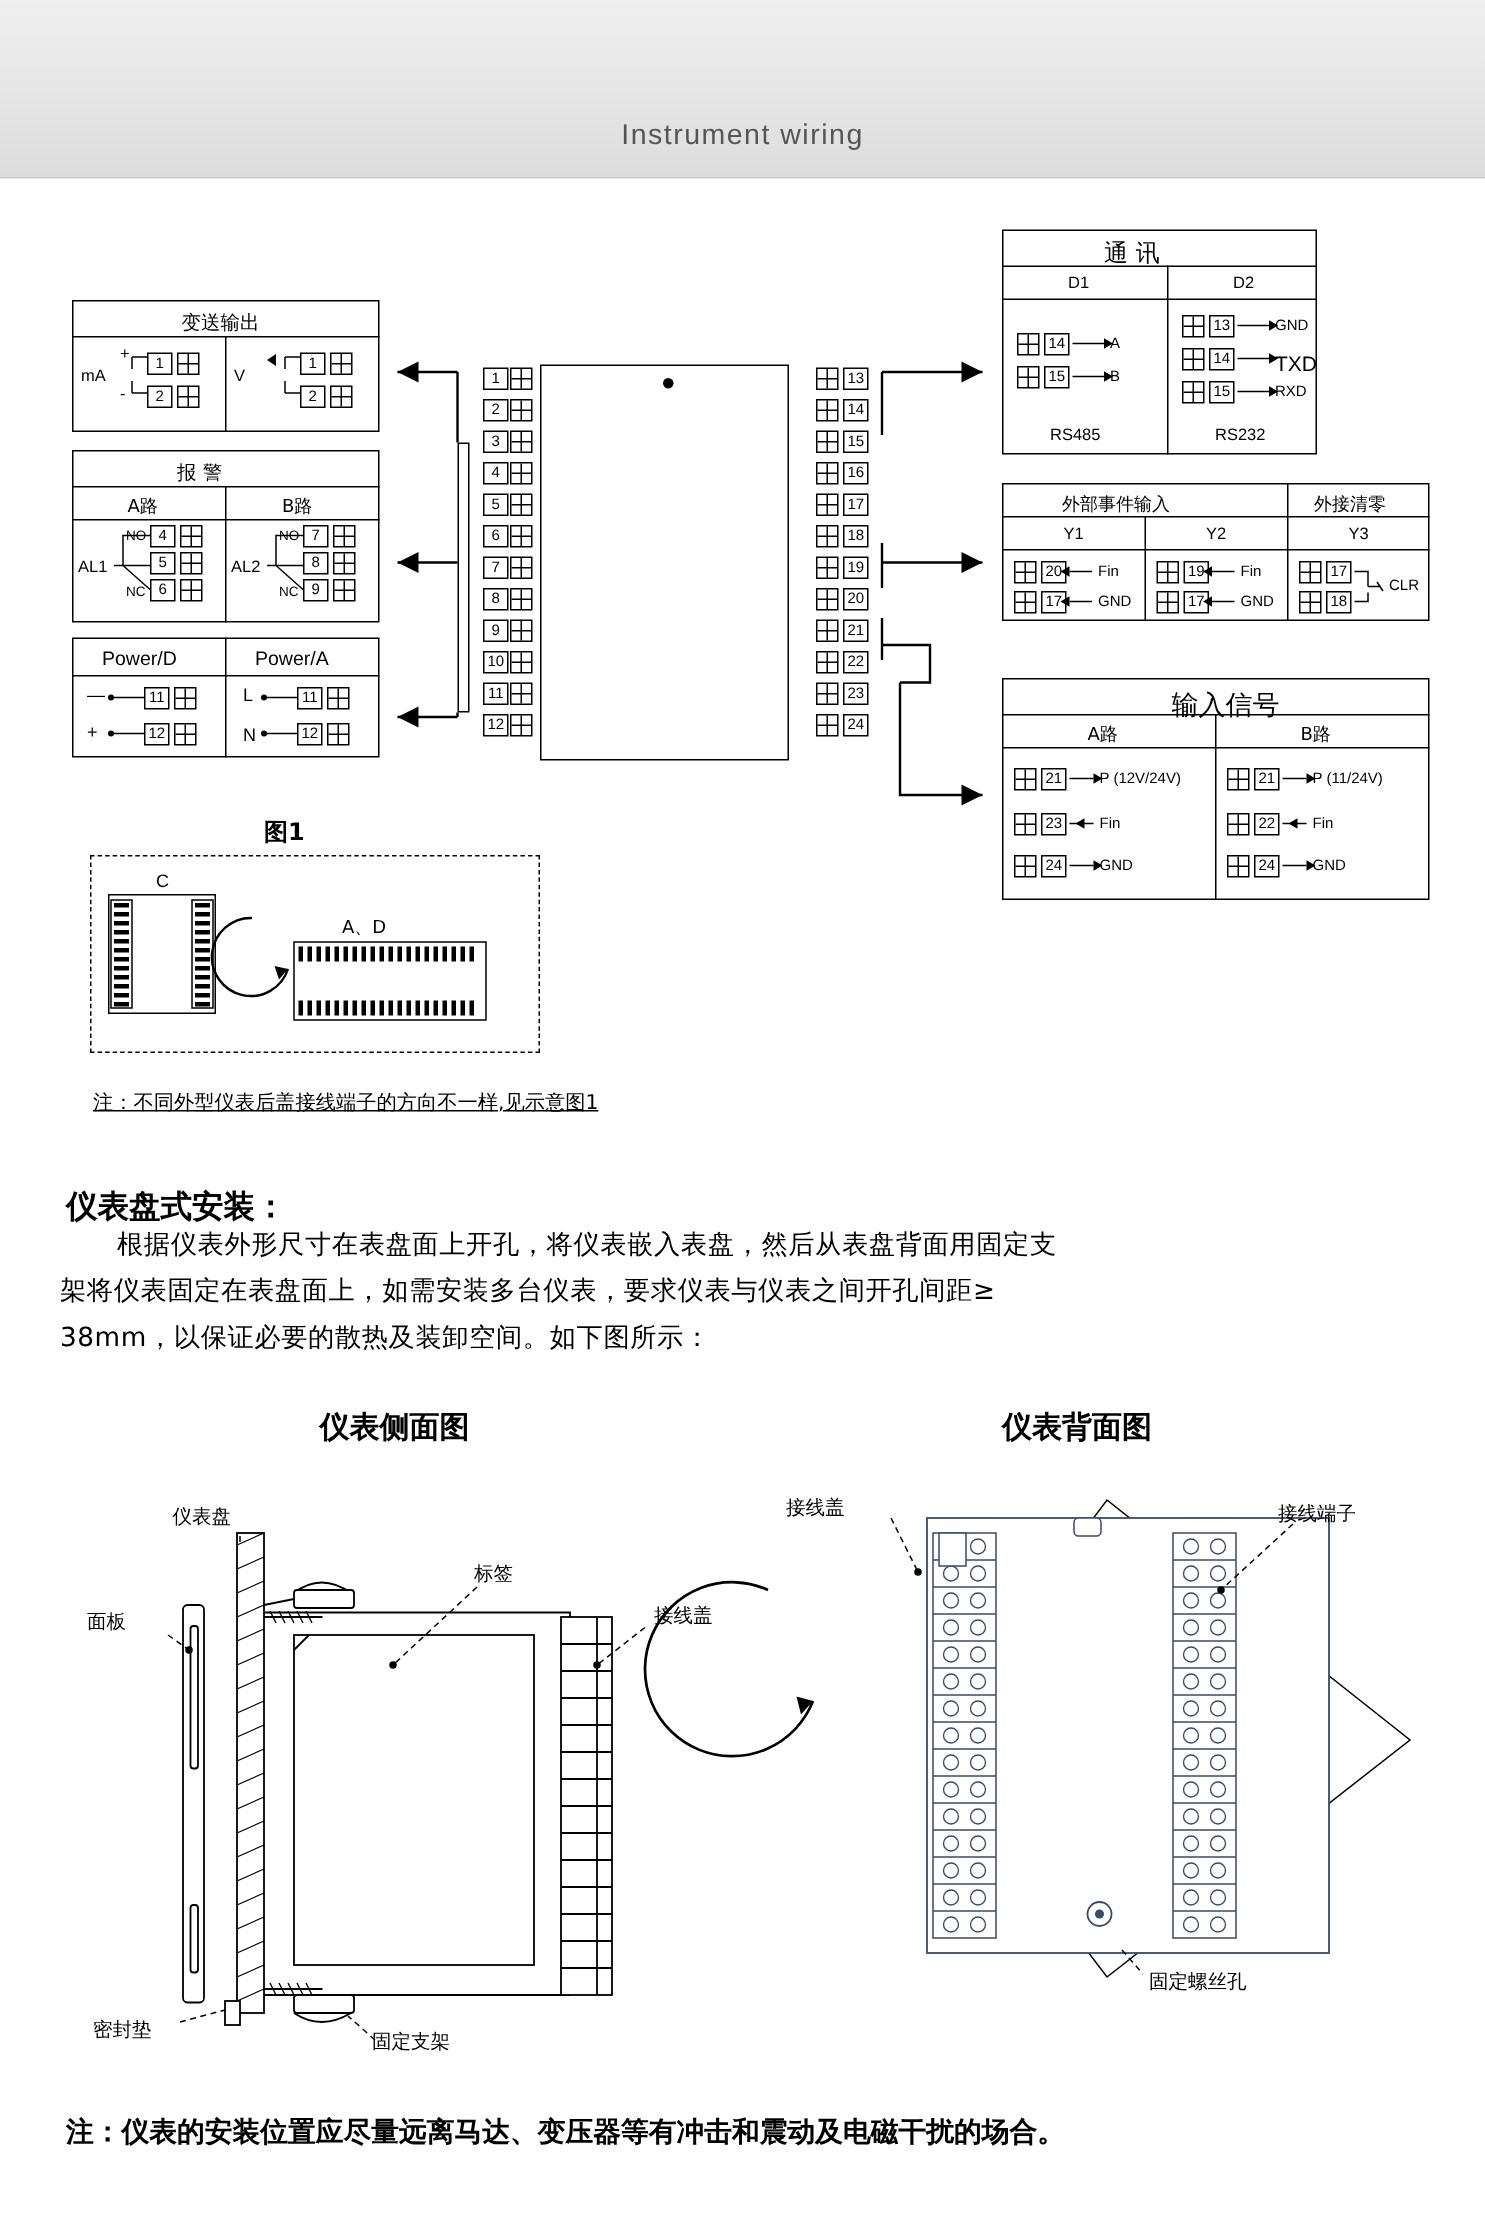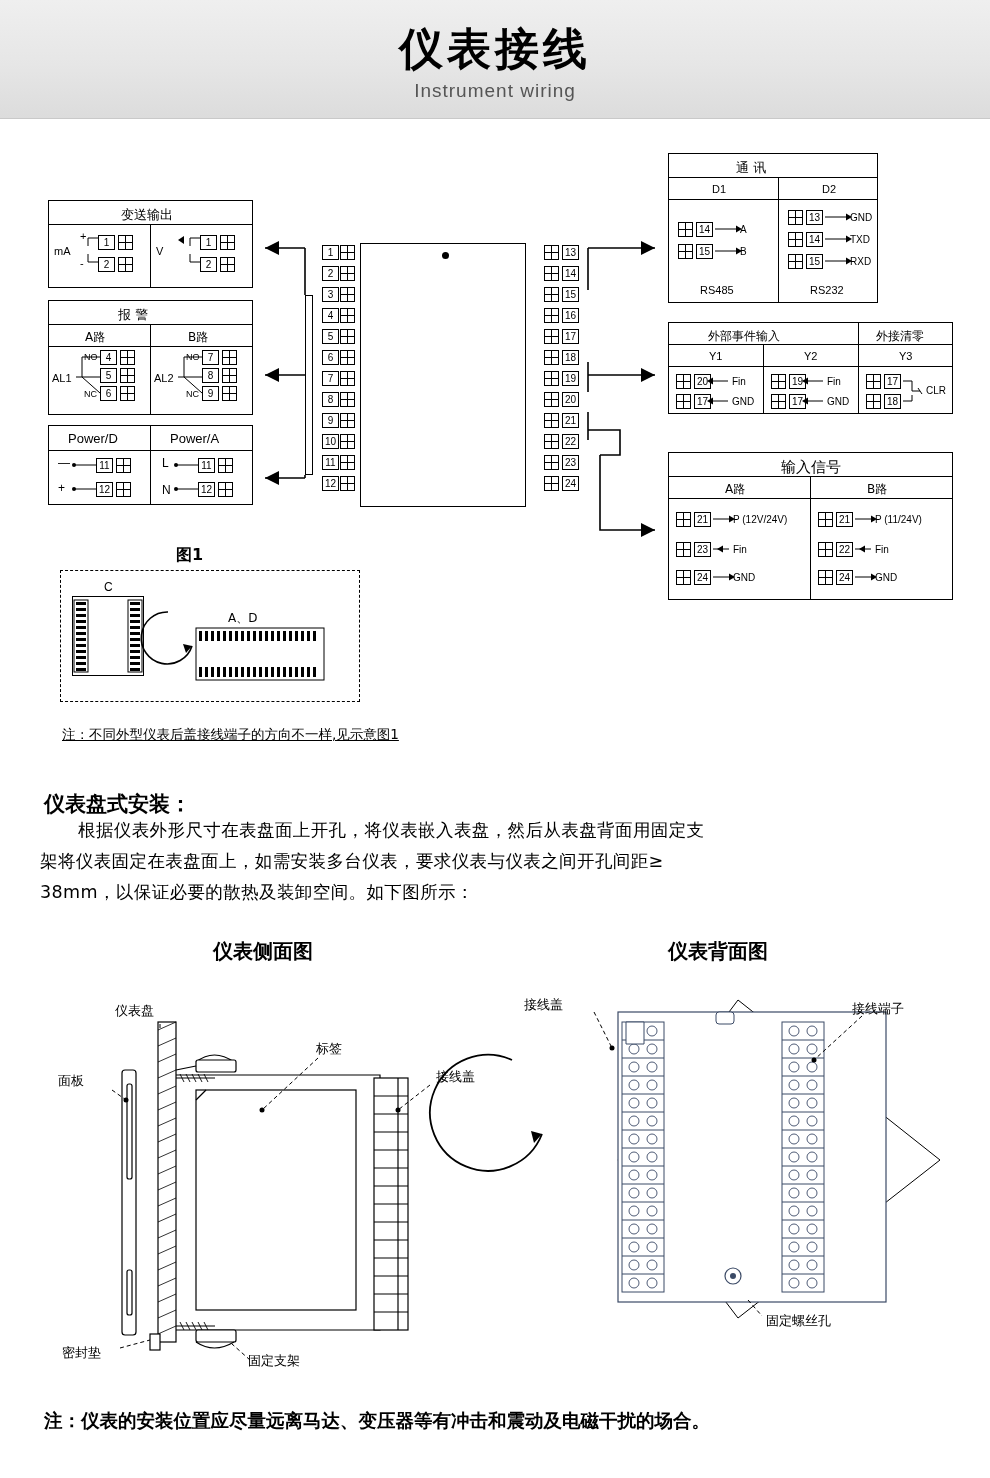--- a/index.html
+++ b/index.html
@@ -71,21 +71,20 @@
   .figcap{
     position:absolute;font-size:20px;font-weight:bold;font-family:"DejaVu Sans",sans-serif;
   }
   .calllbl{position:absolute;font-size:13px;font-family:"DejaVu Sans",sans-serif;}
   svg{position:absolute;left:0;top:0;overflow:visible;}
 </style>
 </head>
 <body>
 
 <div class="header">
-  <div class="cn">仪表接线</div>
   <div class="en">Instrument wiring</div>
 </div>
 
 <div class="box" style="left:48px;top:200px;width:205px;height:88px;"></div>
 <div class="hline" style="left:48px;top:224px;width:205px;"></div>
 <div class="lbl lbl-cn" style="left:121px;top:206px;font-size:13px;">变送输出</div>
 <div class="vline" style="left:150px;top:224px;height:64px;"></div>
 
 <div class="lbl" style="left:54px;top:245px;font-size:11px;">mA</div>
 <div class="lbl" style="left:80px;top:230px;font-size:11px;">+</div>
@@ -238,39 +237,39 @@
   <path d="M655,530 l-14,-7 0,14 z" fill="#000"></path>
   <path d="M588,248 L588,290" stroke="#000" stroke-width="1.6" fill="none"></path>
   <path d="M588,362 L588,392" stroke="#000" stroke-width="1.6" fill="none"></path>
   <path d="M588,412 L588,440" stroke="#000" stroke-width="1.6" fill="none"></path>
 </svg>
 
 <div class="box" style="left:668px;top:153px;width:210px;height:150px;"></div>
 <div class="hline" style="left:668px;top:177px;width:210px;"></div>
 <div class="hline" style="left:668px;top:199px;width:210px;"></div>
 <div class="vline" style="left:778px;top:177px;height:126px;"></div>
-<div class="lbl lbl-cn" style="left:736px;top:159px;font-size:13px;">通    讯</div>
+<div class="lbl lbl-cn" style="left:736px;top:159px;font-size:16px;">通    讯</div>
 <div class="lbl" style="left:712px;top:183px;font-size:11px;">D1</div>
 <div class="lbl" style="left:822px;top:183px;font-size:11px;">D2</div>
 
 <div class="term" style="left:678px;top:222px;"></div>
 <div class="term" style="left:678px;top:244px;"></div>
 <div class="pin" style="left:696px;top:222px;">14</div>
 <div class="pin" style="left:696px;top:244px;">15</div>
 <div class="lbl" style="left:740px;top:224px;font-size:10px;">A</div>
 <div class="lbl" style="left:740px;top:246px;font-size:10px;">B</div>
 
 <div class="term" style="left:788px;top:210px;"></div>
 <div class="term" style="left:788px;top:232px;"></div>
 <div class="term" style="left:788px;top:254px;"></div>
 <div class="pin" style="left:806px;top:210px;">13</div>
 <div class="pin" style="left:806px;top:232px;">14</div>
 <div class="pin" style="left:806px;top:254px;">15</div>
 <div class="lbl" style="left:850px;top:212px;font-size:10px;">GND</div>
-<div class="lbl" style="left:850px;top:234px;font-size:10px;">TXD</div>
+<div class="lbl" style="left:850px;top:234px;font-size:14px;">TXD</div>
 <div class="lbl" style="left:850px;top:256px;font-size:10px;">RXD</div>
 <div class="lbl" style="left:700px;top:284px;font-size:11px;">RS485</div>
 <div class="lbl" style="left:810px;top:284px;font-size:11px;">RS232</div>
 <svg width="990" height="1478">
   <path d="M715,229 L736,229 M715,251 L736,251" stroke="#000" stroke-width="1"></path>
   <path d="M736,229 l-6,-3.5 0,7 z" fill="#000" transform="translate(6,0)"></path>
   <path d="M736,251 l-6,-3.5 0,7 z" fill="#000" transform="translate(6,0)"></path>
   <path d="M825,217 L846,217 M825,239 L846,239 M825,261 L846,261" stroke="#000" stroke-width="1"></path>
   <path d="M852,217 l-6,-3.5 0,7 z" fill="#000"></path>
   <path d="M852,239 l-6,-3.5 0,7 z" fill="#000"></path>
@@ -315,21 +314,21 @@
   <path d="M808,381 l6,-3.5 0,7 z" fill="#000" transform="translate(-6,0)"></path>
   <path d="M808,401 l6,-3.5 0,7 z" fill="#000" transform="translate(-6,0)"></path>
   <path d="M903,381 L912,381 L912,391 M903,401 L912,401 L912,395" stroke="#000" stroke-width="1" fill="none"></path>
   <path d="M912,391 L920,391 M918,388 L922,394" stroke="#000" stroke-width="1"></path>
 </svg>
 
 <div class="box" style="left:668px;top:452px;width:285px;height:148px;"></div>
 <div class="hline" style="left:668px;top:476px;width:285px;"></div>
 <div class="hline" style="left:668px;top:498px;width:285px;"></div>
 <div class="vline" style="left:810px;top:476px;height:124px;"></div>
-<div class="lbl lbl-cn" style="left:781px;top:458px;font-size:15px;">输入信号</div>
+<div class="lbl lbl-cn" style="left:781px;top:458px;font-size:18px;">输入信号</div>
 <div class="lbl lbl-cn" style="left:725px;top:481px;font-size:12px;">A路</div>
 <div class="lbl lbl-cn" style="left:867px;top:481px;font-size:12px;">B路</div>
 
 <div class="term" style="left:676px;top:512px;"></div>
 <div class="term" style="left:676px;top:542px;"></div>
 <div class="term" style="left:676px;top:570px;"></div>
 <div class="pin" style="left:694px;top:512px;">21</div>
 <div class="pin" style="left:694px;top:542px;">23</div>
 <div class="pin" style="left:694px;top:570px;">24</div>
 <div class="lbl" style="left:733px;top:514px;font-size:10px;">P (12V/24V)</div>

